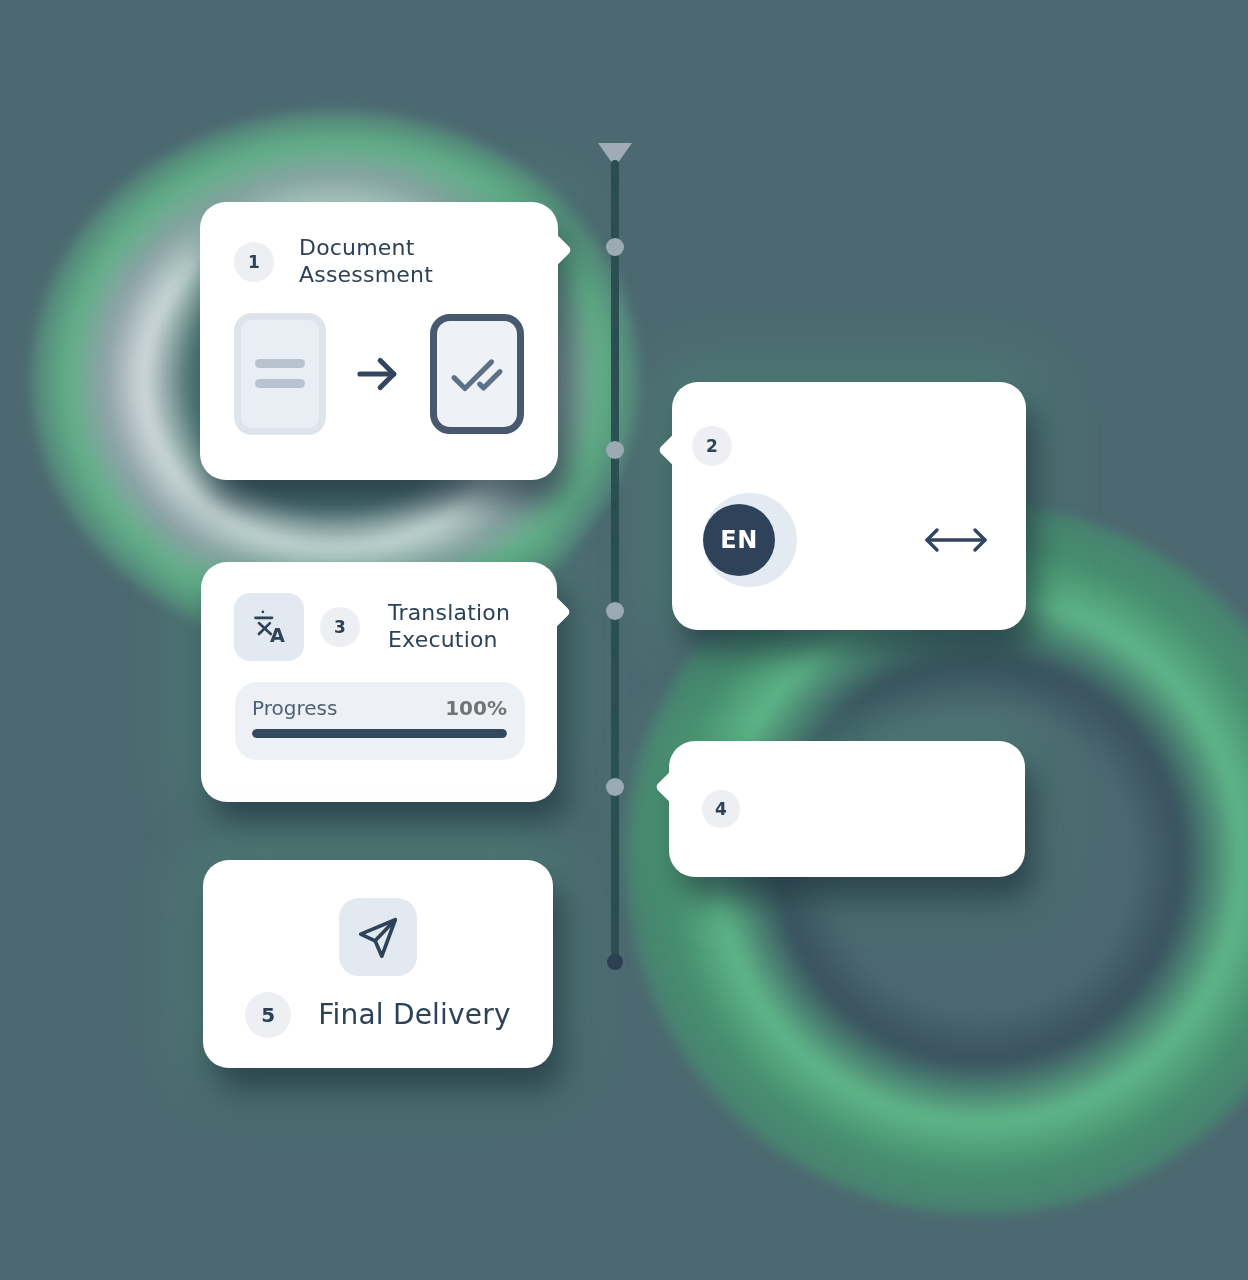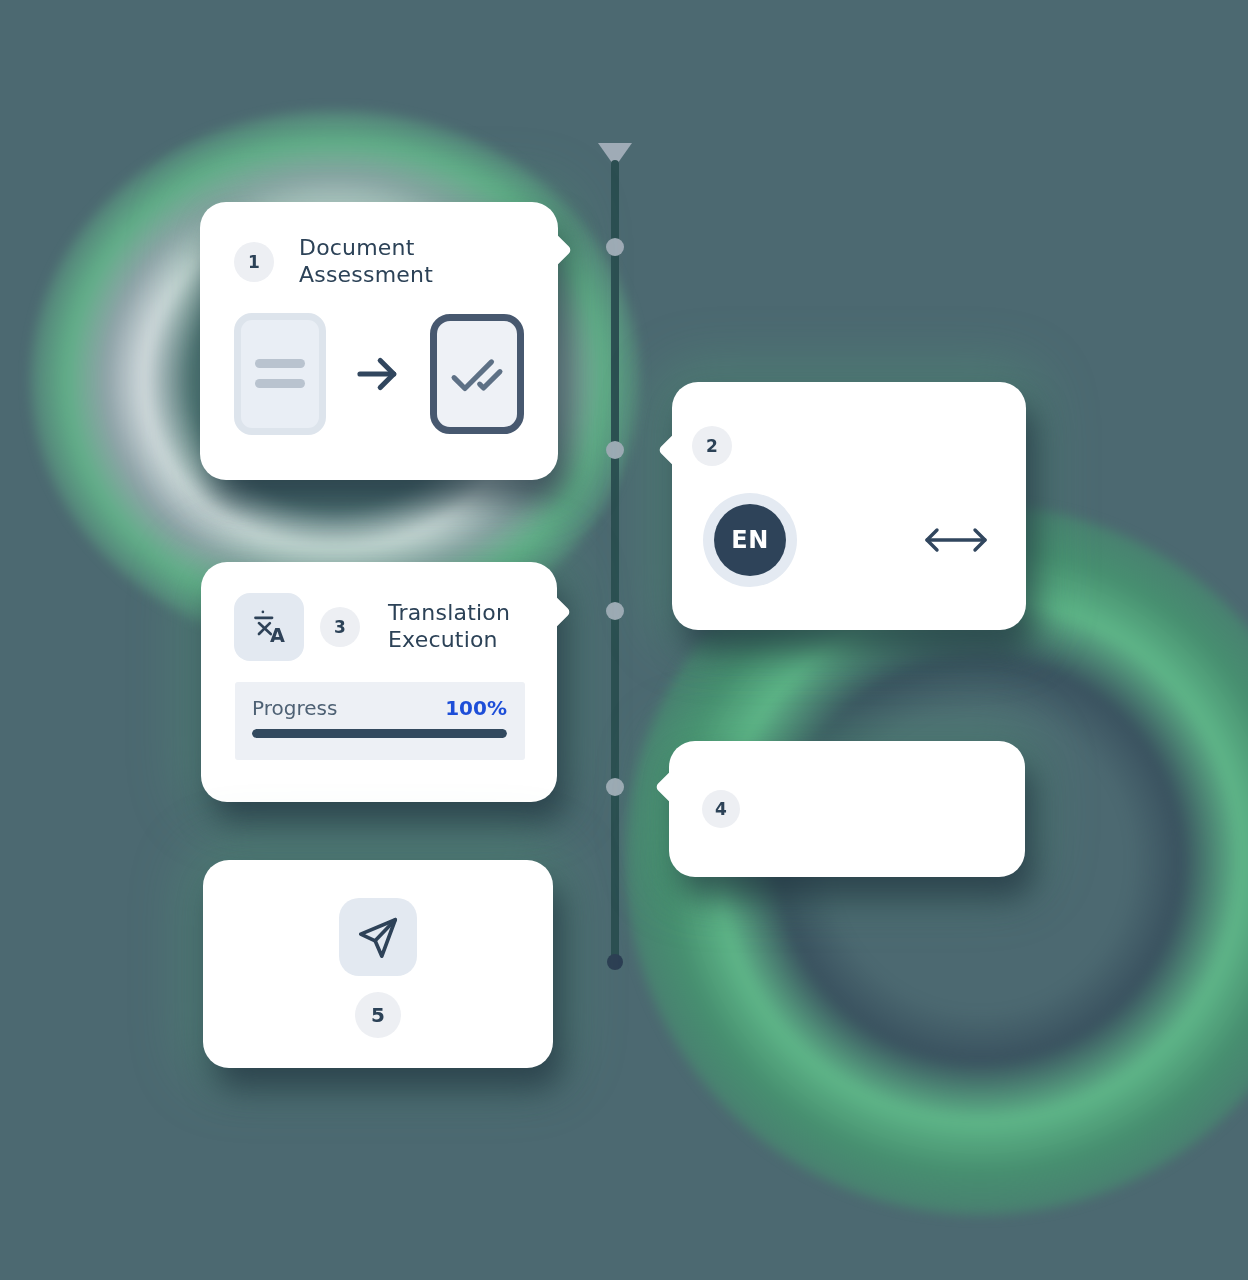--- a/index.html
+++ b/index.html
@@ -71,36 +71,36 @@
   .doc-ok { width:95px; height:120px; border-radius:20px; background:#eef1f6;
             border:7px solid #47586f; display:flex; align-items:center; justify-content:center; }
 
   
   .card2 { left:672px; top:382px; width:354px; height:248px; }
   .card2 .hdr { display:flex; align-items:center; gap:14px; margin:44px 0 0 20px; }
   .card2 .title { font-size:23px; white-space:nowrap; }
   .langs { display:flex; align-items:center; justify-content:space-between;
            margin:27px 34px 0 31px; }
   .lang-outer { width:94px; height:94px; border-radius:50%; background:#e4eaf2;
-                display:flex; align-items:center; justify-content:center; flex:none; }
+                display:flex; align-items:center; justify-content:flex-start; flex:none; }
   .lang-inner { width:72px; height:72px; border-radius:50%; background:#2e4359;
                 color:#ffffff; font-weight:700; font-size:24px; letter-spacing:.5px;
                 display:flex; align-items:center; justify-content:center; }
 
   
   .card3 { left:201px; top:562px; width:356px; height:240px; }
   .card3 .hdr { display:flex; align-items:center; gap:16px; margin:31px 0 0 33px; }
   .card3 .title { width:155px; }
   .icon-tile { flex:none; background:#e3e9f1; display:flex; align-items:center; justify-content:center; }
   .tile-translate { width:70px; height:68px; border-radius:16px; }
-  .panel { margin:21px 32px 0 34px; height:78px; border-radius:3px;
+  .panel { margin:21px 32px 0 34px; height:78px; border-radius:22px;
            background:#edf0f5; padding:14px 18px 0 17px; }
   .panel .row { display:flex; justify-content:space-between; align-items:baseline; }
   .p-label { color:#4e6174; font-size:20px; }
-  .p-value { color:#1d4ed8; font-size:20px; font-weight:700; }
+  .p-value { color:#737373; font-size:20px; font-weight:700; }
   .bar { margin-top:9px; height:9px; border-radius:5px; background:#d6dde6; overflow:hidden; }
   .bar-fill { height:9px; border-radius:5px; background:#32495e; }
 
   
   .card4 { left:669px; top:741px; width:356px; height:136px; }
   .card4 .hdr { display:flex; align-items:center; gap:15px; height:100%; padding-left:33px; }
   .card4 .badge { width:38px; height:38px; }
   .card4 .title { font-size:23px; white-space:nowrap; }
 
   
@@ -212,16 +212,17 @@
     <span class="icon-tile tile-send">
       <svg width="46" height="46" viewBox="0 0 24 24" fill="none" stroke="#2e4258" stroke-width="1.9" stroke-linecap="round" stroke-linejoin="round">
           <path d="m21 3-7 19-3.5-8L3 10.5Z"></path>
           <path d="M21 3 10.5 14"></path>
         </svg>
     </span>
     <div class="hdr">
       <span class="badge">
           <span>5</span>
         </span>
+      <h3 class="title">Final Delivery</h3>
     </div>
   </div>
 
 </div>
 
 </body></html>

